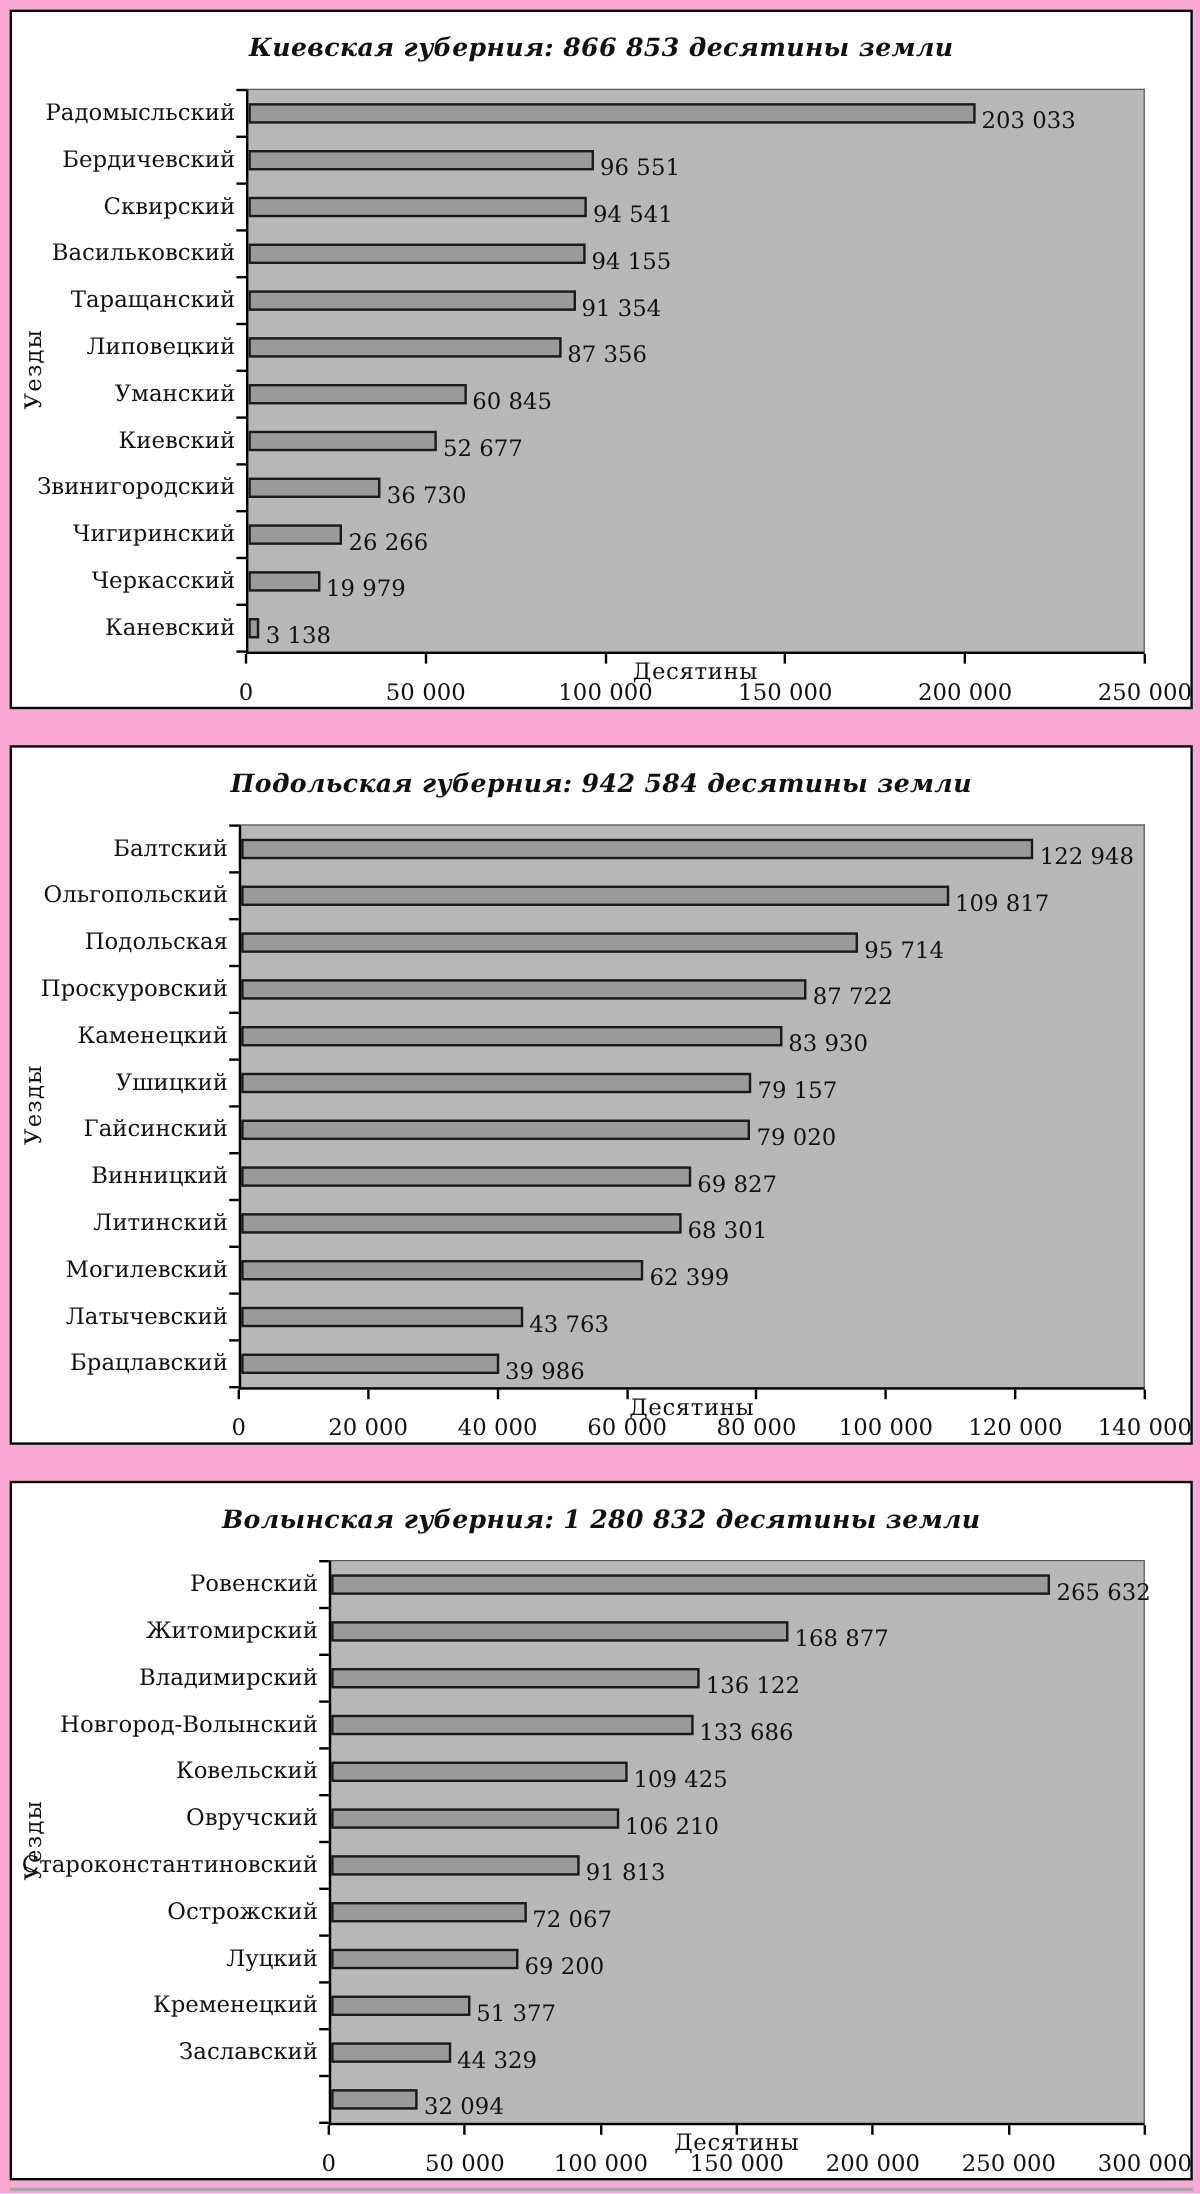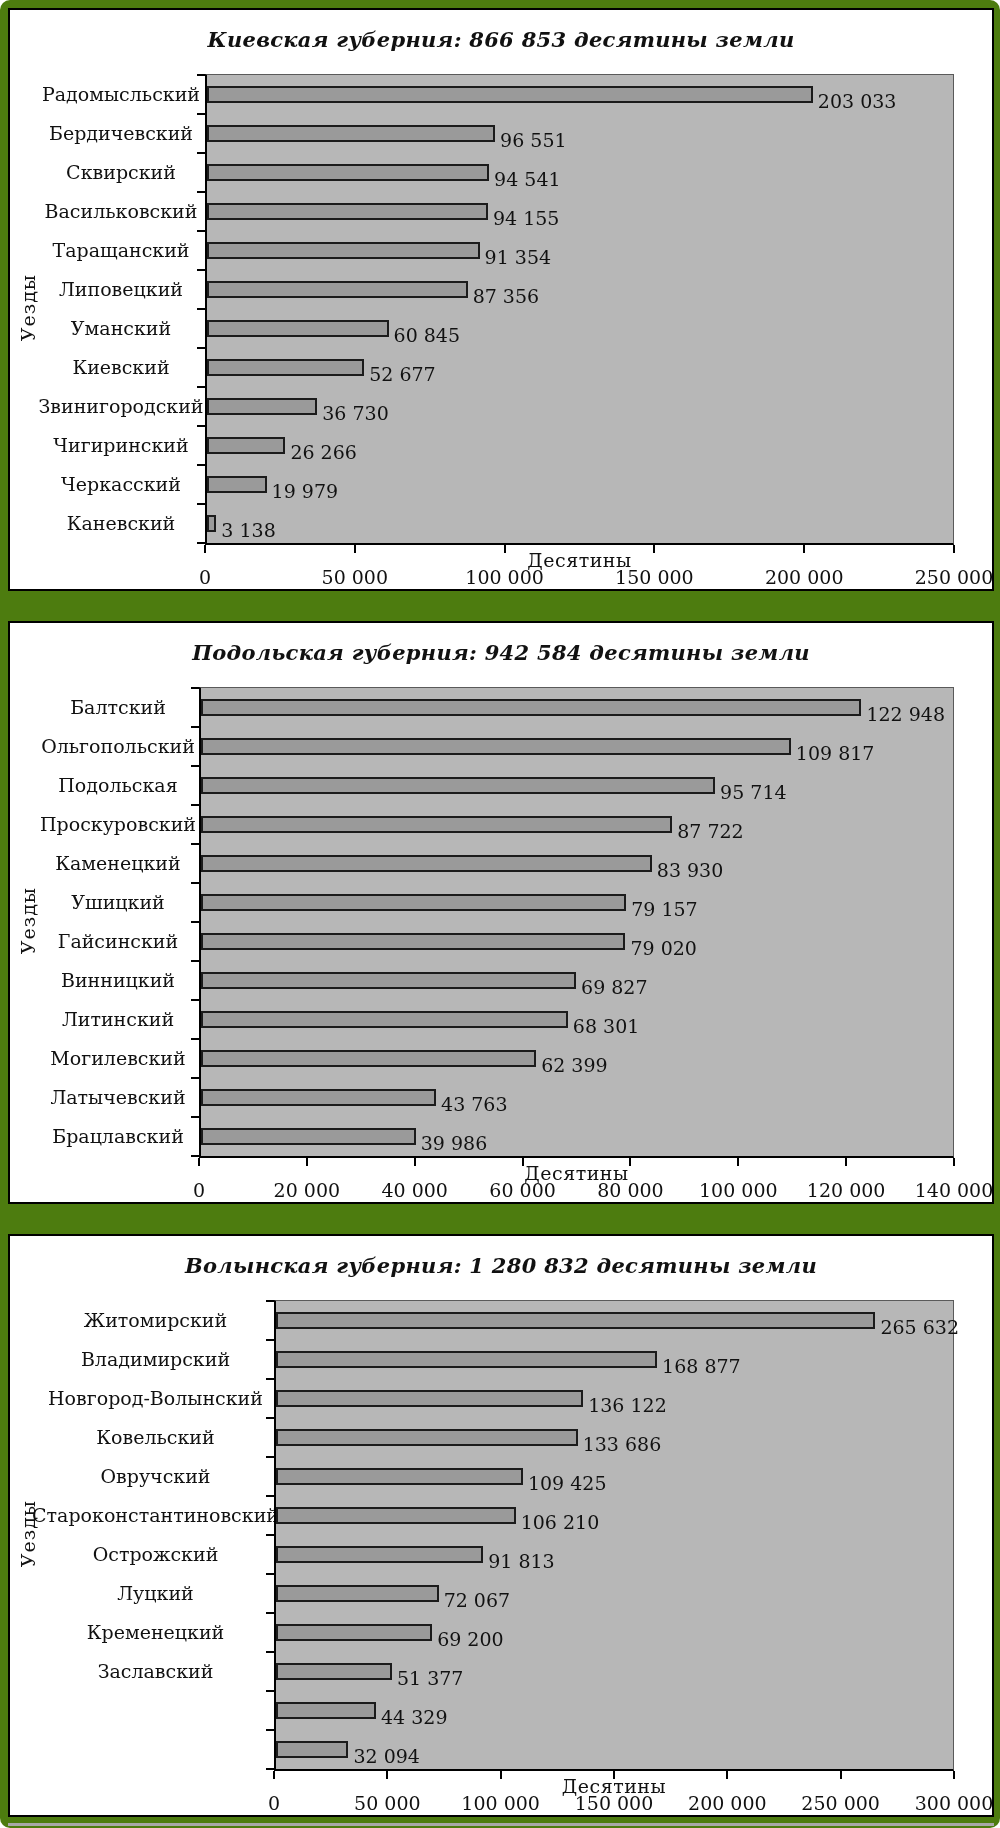--- a/index.html
+++ b/index.html
@@ -6,23 +6,22 @@
   html, body { background: #ffffff; }
   body {
     font-family: "DejaVu Serif", "Liberation Serif", serif;
     color: #111111;
   }
   .page {
     position: relative;
     width: 1000px;
     height: 1828px;
     padding: 8px 6px 0 8px;
-    background: #4d7c0f;
+    background: #f9a8d4;
     overflow: hidden;
-    border-radius: 10px;
   }
   .chart {
     width: 986px;
     border: 2px solid #000;
     background: #fff;
     margin-bottom: 30px;
   }
   .chart-title {
     text-align: center;
     font-weight: bold;
@@ -40,21 +39,21 @@
     align-items: center;
     justify-content: center;
     flex: none;
   }
   .ylab {
     writing-mode: vertical-rl;
     transform: rotate(180deg);
     font-size: 19px;
     letter-spacing: 1px;
   }
-  .labels { display: flex; flex-direction: column; flex: none; align-items: center; }
+  .labels { display: flex; flex-direction: column; flex: none; }
   .chart-a .labels { width: 159px; }
   .chart-b .labels { width: 153px; }
   .chart-c .labels { width: 228px; }
   .cat {
     height: 39px;
     display: flex;
     align-items: center;
     justify-content: flex-end;
     padding-right: 9px;
     font-size: 19px;
@@ -317,20 +316,21 @@
     </div>
   </section>
 
   <section class="chart chart-c">
     <h2 class="chart-title">Волынская губерния: 1 280 832 десятины земли</h2>
     <div class="chart-body">
       <div class="ycol">
         <span class="ylab">Уезды</span>
       </div>
       <div class="labels">
+          <div class="cat">Ровенский</div>
           <div class="cat">Житомирский</div>
           <div class="cat">Владимирский</div>
           <div class="cat">Новгород-Волынский</div>
           <div class="cat">Ковельский</div>
           <div class="cat">Овручский</div>
           <div class="cat">Староконстантиновский</div>
           <div class="cat">Острожский</div>
           <div class="cat">Луцкий</div>
           <div class="cat">Кременецкий</div>
           <div class="cat">Заславский</div>

